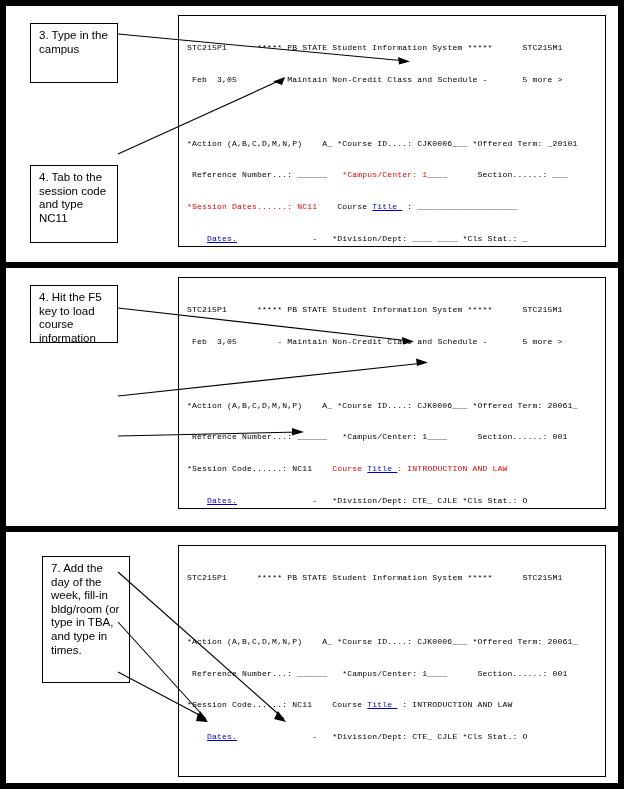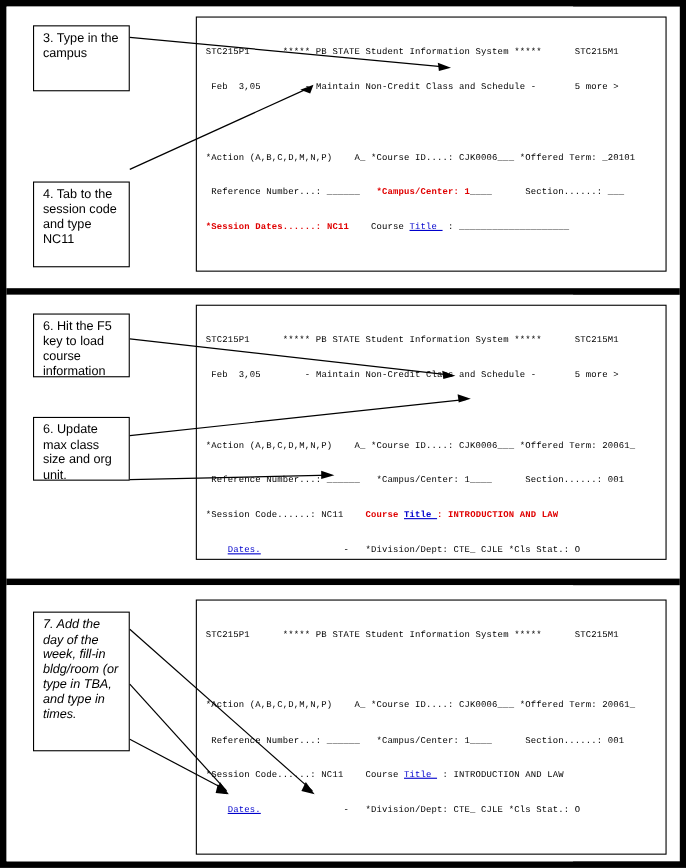--- a/index.html
+++ b/index.html
@@ -7,21 +7,21 @@
     width:624px;height:789px;
     background:#000000;
     font-family:"Liberation Sans", sans-serif;
     overflow:hidden;
   }
   .page{
     position:absolute;left:6px;top:6px;width:612px;height:777px;
     background:#ffffff;
   }
   
-  .panel{position:absolute;left:0;width:515px;background:#ffffff;}
+  .panel{position:absolute;left:0;width:515px;background:#ffffff;padding-left:32px;}
   #panel-1{top:0px;height:256px;}
   #panel-2{top:262px;height:258px;}
   #panel-3{top:526px;height:251px;}
   .divider{position:absolute;left:0;width:612px;height:6px;background:#000000;}
   #div-1{top:256px;}
   #div-2{top:520px;}
 
   
   .callout{
     position:absolute;
@@ -48,21 +48,21 @@
     position:relative;
     font-family:"Liberation Mono","DejaVu Sans Mono",monospace;
     font-size:8.1px;
     line-height:10.6px;
     letter-spacing:0.15px;
     white-space:pre;
     color:#000;
     padding-left:8px;
   }
   .ln{height:10.6px;white-space:pre;}
-  .red{color:#e00000;font-weight:bold;margin-top:48px;}
+  .red{color:#e00000;font-weight:normal;margin-top:48px;}
   .lnk{color:#0000cc;text-decoration:underline;text-align:center;}
 
   
   .arrows{position:absolute;left:0;top:0;width:612px;height:777px;pointer-events:none;}
 </style>
 </head>
 <body>
 
 <div class="page">
 
@@ -77,20 +77,21 @@
     </div>
 
     <div class="term" style="left:172px;top:9px;width:428px;height:232px;">
       <div class="term-inner">
         <div class="ln"><span>STC215P1</span><span>      </span><span>***** PB STATE Student Information System *****</span><span>      </span><span>STC215M1</span></div>
         <div class="ln"> <span>Feb  3,05</span><span>        </span><span>- Maintain Non-Credit Class and Schedule -</span><span>       </span><span>5 more &gt;</span></div>
         <div class="ln"> </div>
         <div class="ln">*Action (A,B,C,D,M,N,P)    A_ *Course ID....: CJK0006___ *Offered Term: _20101</div>
         <div class="ln"> Reference Number...: ______   <span class="red">*Campus/Center:</span> <span class="red">1</span>____      Section......: ___</div>
         <div class="ln"><span class="red">*Session Dates......:</span> <span class="red">NC11</span>    Course <span class="lnk">Title </span> : ____________________</div>
+        <div class="ln">    <span class="lnk">Dates.</span>               -   *Division/Dept: ____ ____ *Cls Stat.: _</div>
         
         
         
         
         
         
         
         
         
         
@@ -111,26 +112,23 @@
       <polygon points="404,55.5 392,51 393,58.5" fill="#000"></polygon>
       <polygon points="279,71 267,75.5 276,79" fill="#000"></polygon>
     </svg>
   </div>
 
   <div class="divider" id="div-1"></div>
 
   <div class="panel" id="panel-2">
 
     <div class="callout" style="left:24px;top:17px;width:88px;height:58px;">
-      <span>6. Hit the F5 key to load course information</span>
-    </div>
-
-    <div class="callout" style="left:24px;top:111px;width:88px;height:58px;">
-      <span>6. Update max class size and org unit.</span>
-    </div>
+      <span>4. Hit the F5 key to load course information</span>
+    </div>
+
 
     <div class="term" style="left:172px;top:9px;width:428px;height:232px;">
       <div class="term-inner">
         <div class="ln"><span>STC215P1</span><span>      </span><span>***** PB STATE Student Information System *****</span><span>      </span><span>STC215M1</span></div>
         <div class="ln"> <span>Feb  3,05</span><span>        </span><span>- Maintain Non-Credit Class and Schedule -</span><span>       </span><span>5 more &gt;</span></div>
         <div class="ln"> </div>
         <div class="ln">*Action (A,B,C,D,M,N,P)    A_ *Course ID....: CJK0006___ *Offered Term: 20061_</div>
         <div class="ln"> Reference Number...: ______   *Campus/Center: 1____      Section......: 001</div>
         <div class="ln">*Session Code......: NC11    <span class="red">Course <span class="lnk">Title </span>:</span> <span class="red">INTRODUCTION AND LAW</span></div>
         <div class="ln">    <span class="lnk">Dates.</span>               -   *Division/Dept: CTE_ CJLE *Cls Stat.: O</div>
@@ -162,21 +160,21 @@
       <polygon points="408,73.5 396,69 397,76.5" fill="#000"></polygon>
       <polygon points="422,94.5 410,90.5 411,98" fill="#000"></polygon>
       <polygon points="298,164 286,160 286,167.5" fill="#000"></polygon>
     </svg>
   </div>
 
   <div class="divider" id="div-2"></div>
 
   <div class="panel" id="panel-3">
 
-    <div class="callout" style="left:24px;top:24px;width:88px;height:127px;font-style:italic;">
+    <div class="callout" style="left:36px;top:24px;width:88px;height:127px;">
       <span>7. Add the day of the week, fill-in bldg/room (or type in TBA,  and type in times.</span>
     </div>
 
     <div class="term" style="left:172px;top:13px;width:428px;height:232px;">
       <div class="term-inner">
         <div class="ln"><span>STC215P1</span><span>      </span><span>***** PB STATE Student Information System *****</span><span>      </span><span>STC215M1</span></div>
         <div class="ln"> </div>
         <div class="ln">*Action (A,B,C,D,M,N,P)    A_ *Course ID....: CJK0006___ *Offered Term: 20061_</div>
         <div class="ln"> Reference Number...: ______   *Campus/Center: 1____      Section......: 001</div>
         <div class="ln">*Session Code......: NC11    Course <span class="lnk">Title </span> : INTRODUCTION AND LAW</div>

